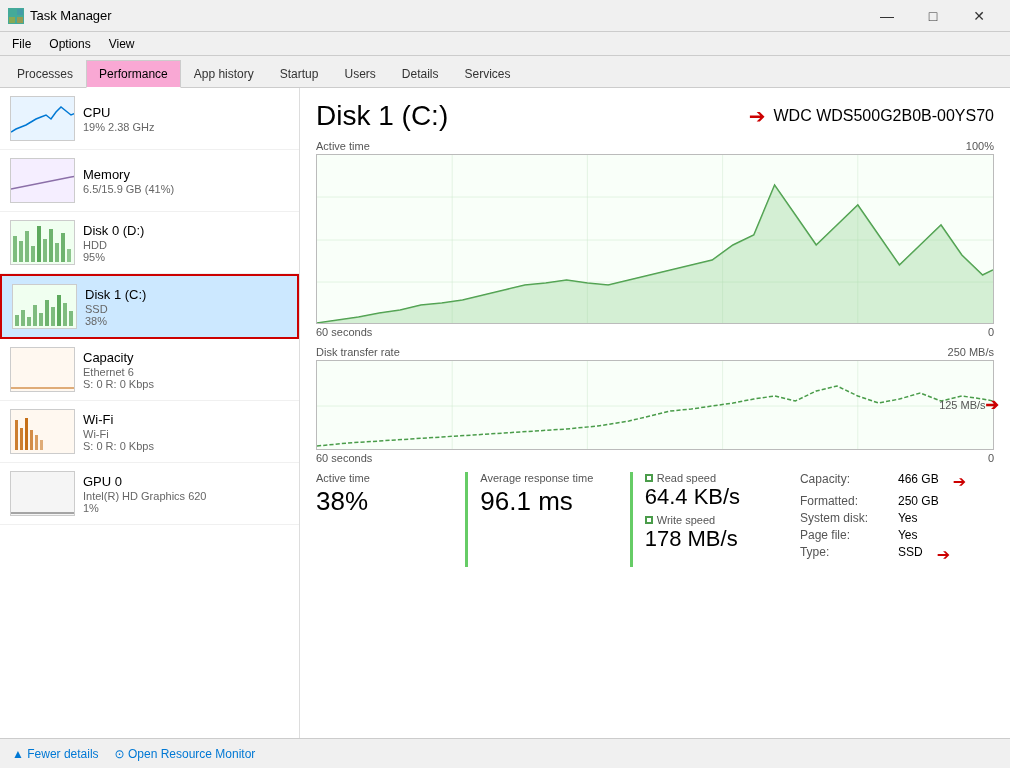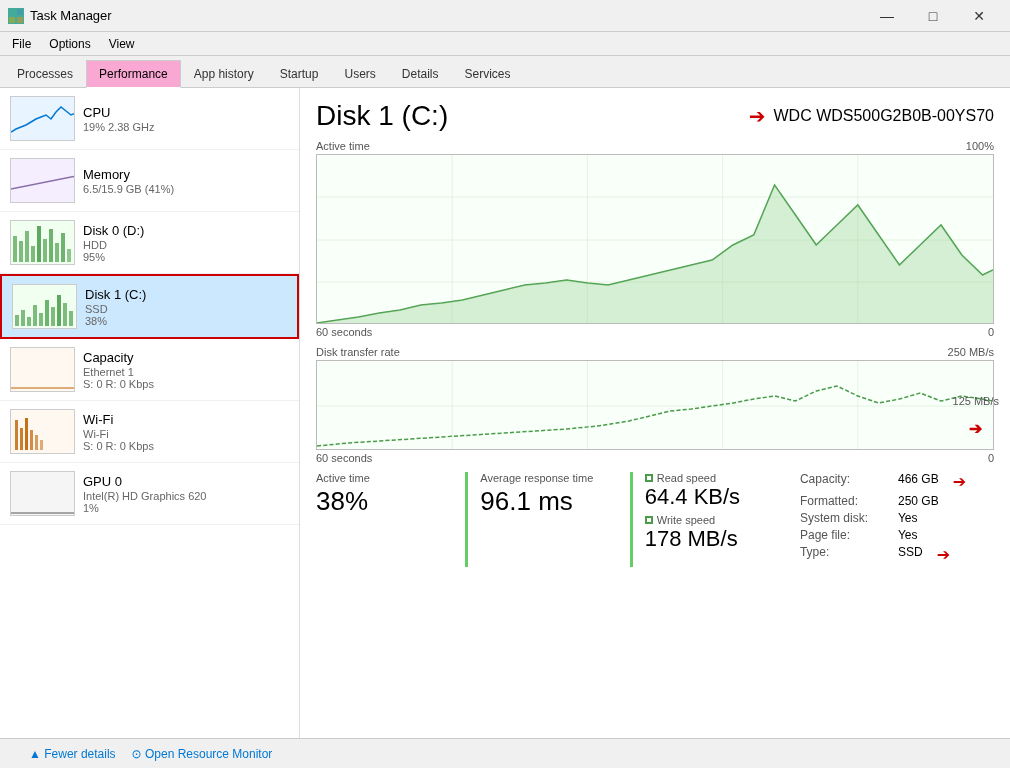--- a/index.html
+++ b/index.html
@@ -59,21 +59,21 @@
     .speed-label { font-size: 11px; color: #555; display: flex; align-items: center; gap: 4px; }
     .speed-label-dot { display: inline-block; width: 8px; height: 8px; border: 2px solid #5b5; background: transparent; }
     .speed-value { font-size: 22px; font-weight: 300; color: #000; }
 
     .info-block { flex: 1.5; }
     .info-row { display: flex; gap: 8px; font-size: 12px; margin-bottom: 3px; }
     .info-key { color: #555; min-width: 90px; }
     .info-val { color: #000; font-weight: 500; }
 
     
-    .bottom-bar { height: 30px; background: #f0f0f0; border-top: 1px solid #ccc; display: flex; align-items: center; padding: 0 29px; gap: 16px; font-size: 12px; color: #0078d4; cursor: pointer; }
+    .bottom-bar { height: 30px; background: #f0f0f0; border-top: 1px solid #ccc; display: flex; align-items: center; padding: 0 12px; gap: 16px; font-size: 12px; color: #0078d4; cursor: pointer; }
     .bottom-bar-item { display: flex; align-items: center; gap: 4px; }
     .mini-chart { width: 65px; height: 43px; }
   </style>
 </head>
 <body>
 
 <div class="title-bar">
   <div class="title-bar-left">
     <div class="title-bar-icon">
       <svg width="16" height="16" viewBox="0 0 16 16">
@@ -186,21 +186,21 @@
 
     <div class="sidebar-item">
       <div class="sidebar-thumb">
         <svg class="mini-chart" viewBox="0 0 65 43" xmlns="http://www.w3.org/2000/svg">
           <rect width="65" height="43" fill="#fff8f0"></rect>
           <line x1="0" y1="40" x2="65" y2="40" stroke="#c06000" stroke-width="1"></line>
         </svg>
       </div>
       <div class="sidebar-info">
         <div class="sidebar-name">Capacity</div>
-        <div class="sidebar-sub">Ethernet 1</div>
+        <div class="sidebar-sub">Ethernet 6</div>
         <div class="sidebar-pct">S: 0 R: 0 Kbps</div>
       </div>
     </div>
 
     <div class="sidebar-item">
       <div class="sidebar-thumb">
         <svg class="mini-chart" viewBox="0 0 65 43" xmlns="http://www.w3.org/2000/svg">
           <rect width="65" height="43" fill="#fff8f0"></rect>
           <rect x="4" y="10" width="3" height="30" fill="#c06000" opacity="0.8"></rect>
           <rect x="9" y="18" width="3" height="22" fill="#c06000" opacity="0.8"></rect>
@@ -281,21 +281,21 @@
             <line x1="0" y1="45" x2="650" y2="45" stroke="#d0ead0" stroke-width="0.5"></line>
             <line x1="130" y1="0" x2="130" y2="90" stroke="#d0ead0" stroke-width="0.5"></line>
             <line x1="260" y1="0" x2="260" y2="90" stroke="#d0ead0" stroke-width="0.5"></line>
             <line x1="390" y1="0" x2="390" y2="90" stroke="#d0ead0" stroke-width="0.5"></line>
             <line x1="520" y1="0" x2="520" y2="90" stroke="#d0ead0" stroke-width="0.5"></line>
 
             <polyline points="0,85 30,82 60,80 90,78 120,76 150,74 180,72 210,70 240,68 270,65 300,60 320,55 340,50 360,48 380,45 400,42 420,38 440,35 460,40 480,30 500,25 520,35 540,42 560,38 580,32 600,40 620,35 640,38 650,40" fill="none" stroke="#4a9c4a" stroke-width="1.5" stroke-dasharray="4,2"></polyline>
           </svg>
         </div>
 
-        <div style="position: absolute; right: -5px; top: 35px; display: flex; align-items: center; gap: 12px; flex-direction: column;">
+        <div style="position: absolute; right: -5px; top: 35px; display: flex; align-items: center; gap: 0;">
           <span style="font-size: 11px; color: #555;">125 MB/s</span>
           <span style="color: #c00; font-size: 16px; font-weight: bold;">➔</span>
         </div>
       </div>
       <div class="chart-bottom-row">
         <span>60 seconds</span>
         <span>0</span>
       </div>
     </div>
 

